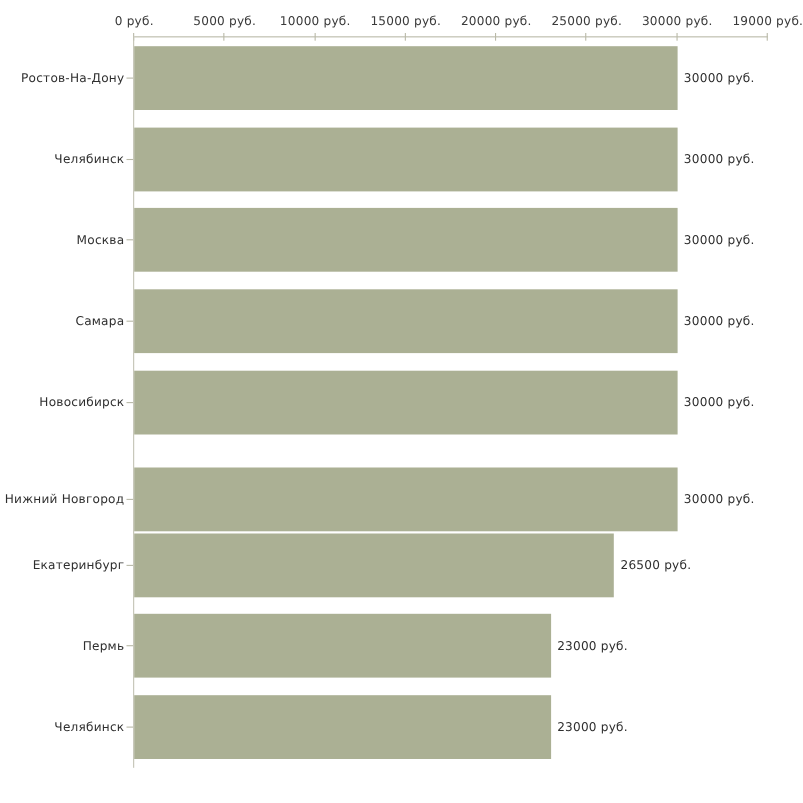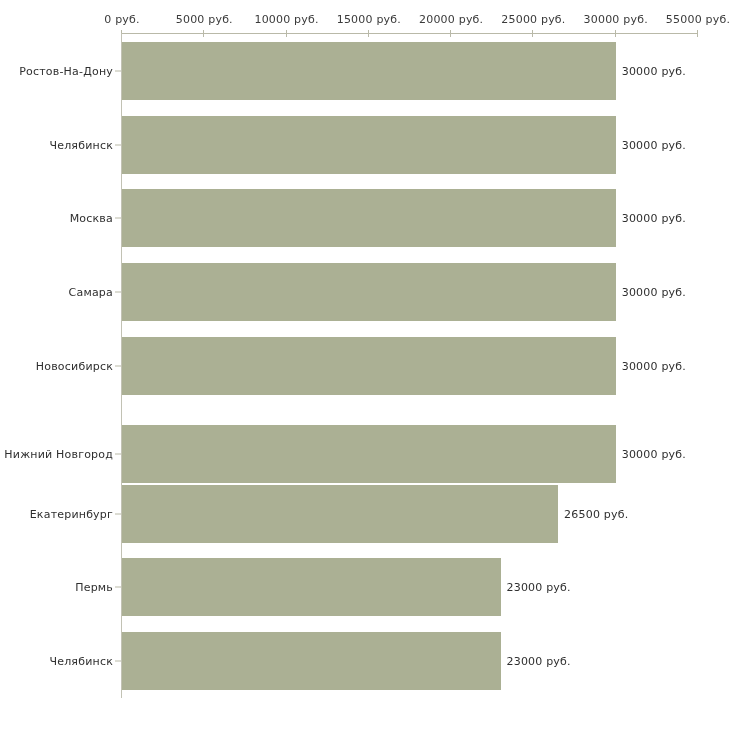--- a/index.html
+++ b/index.html
@@ -129,21 +129,21 @@
         <div class="axis-tick-label" style="left: 286.571px;">10000 руб.</div>
         <div class="axis-tick" style="left: 367.857px;"></div>
         <div class="axis-tick-label" style="left: 368.857px;">15000 руб.</div>
         <div class="axis-tick" style="left: 450.143px;"></div>
         <div class="axis-tick-label" style="left: 451.143px;">20000 руб.</div>
         <div class="axis-tick" style="left: 532.429px;"></div>
         <div class="axis-tick-label" style="left: 533.429px;">25000 руб.</div>
         <div class="axis-tick" style="left: 614.714px;"></div>
         <div class="axis-tick-label" style="left: 615.714px;">30000 руб.</div>
         <div class="axis-tick" style="left: 697px;"></div>
-        <div class="axis-tick-label" style="left: 698px;">55000 руб.</div>
+        <div class="axis-tick-label" style="left: 698px;">19000 руб.</div>
       </div>
   </div>
 
   <div class="axis-left-line"></div>
 
   <div class="plot" id="plot">
       <div class="bar-row" style="top: 41.8889px; height: 58px;">
         <div class="cat-label-wrap">Ростов-На-Дону</div>
         <div class="cat-tick"></div>
         <div class="bar" title="Ростов-На-Дону — 30000 руб." style="width: 493.714px; background: rgb(171, 176, 148);"></div>

